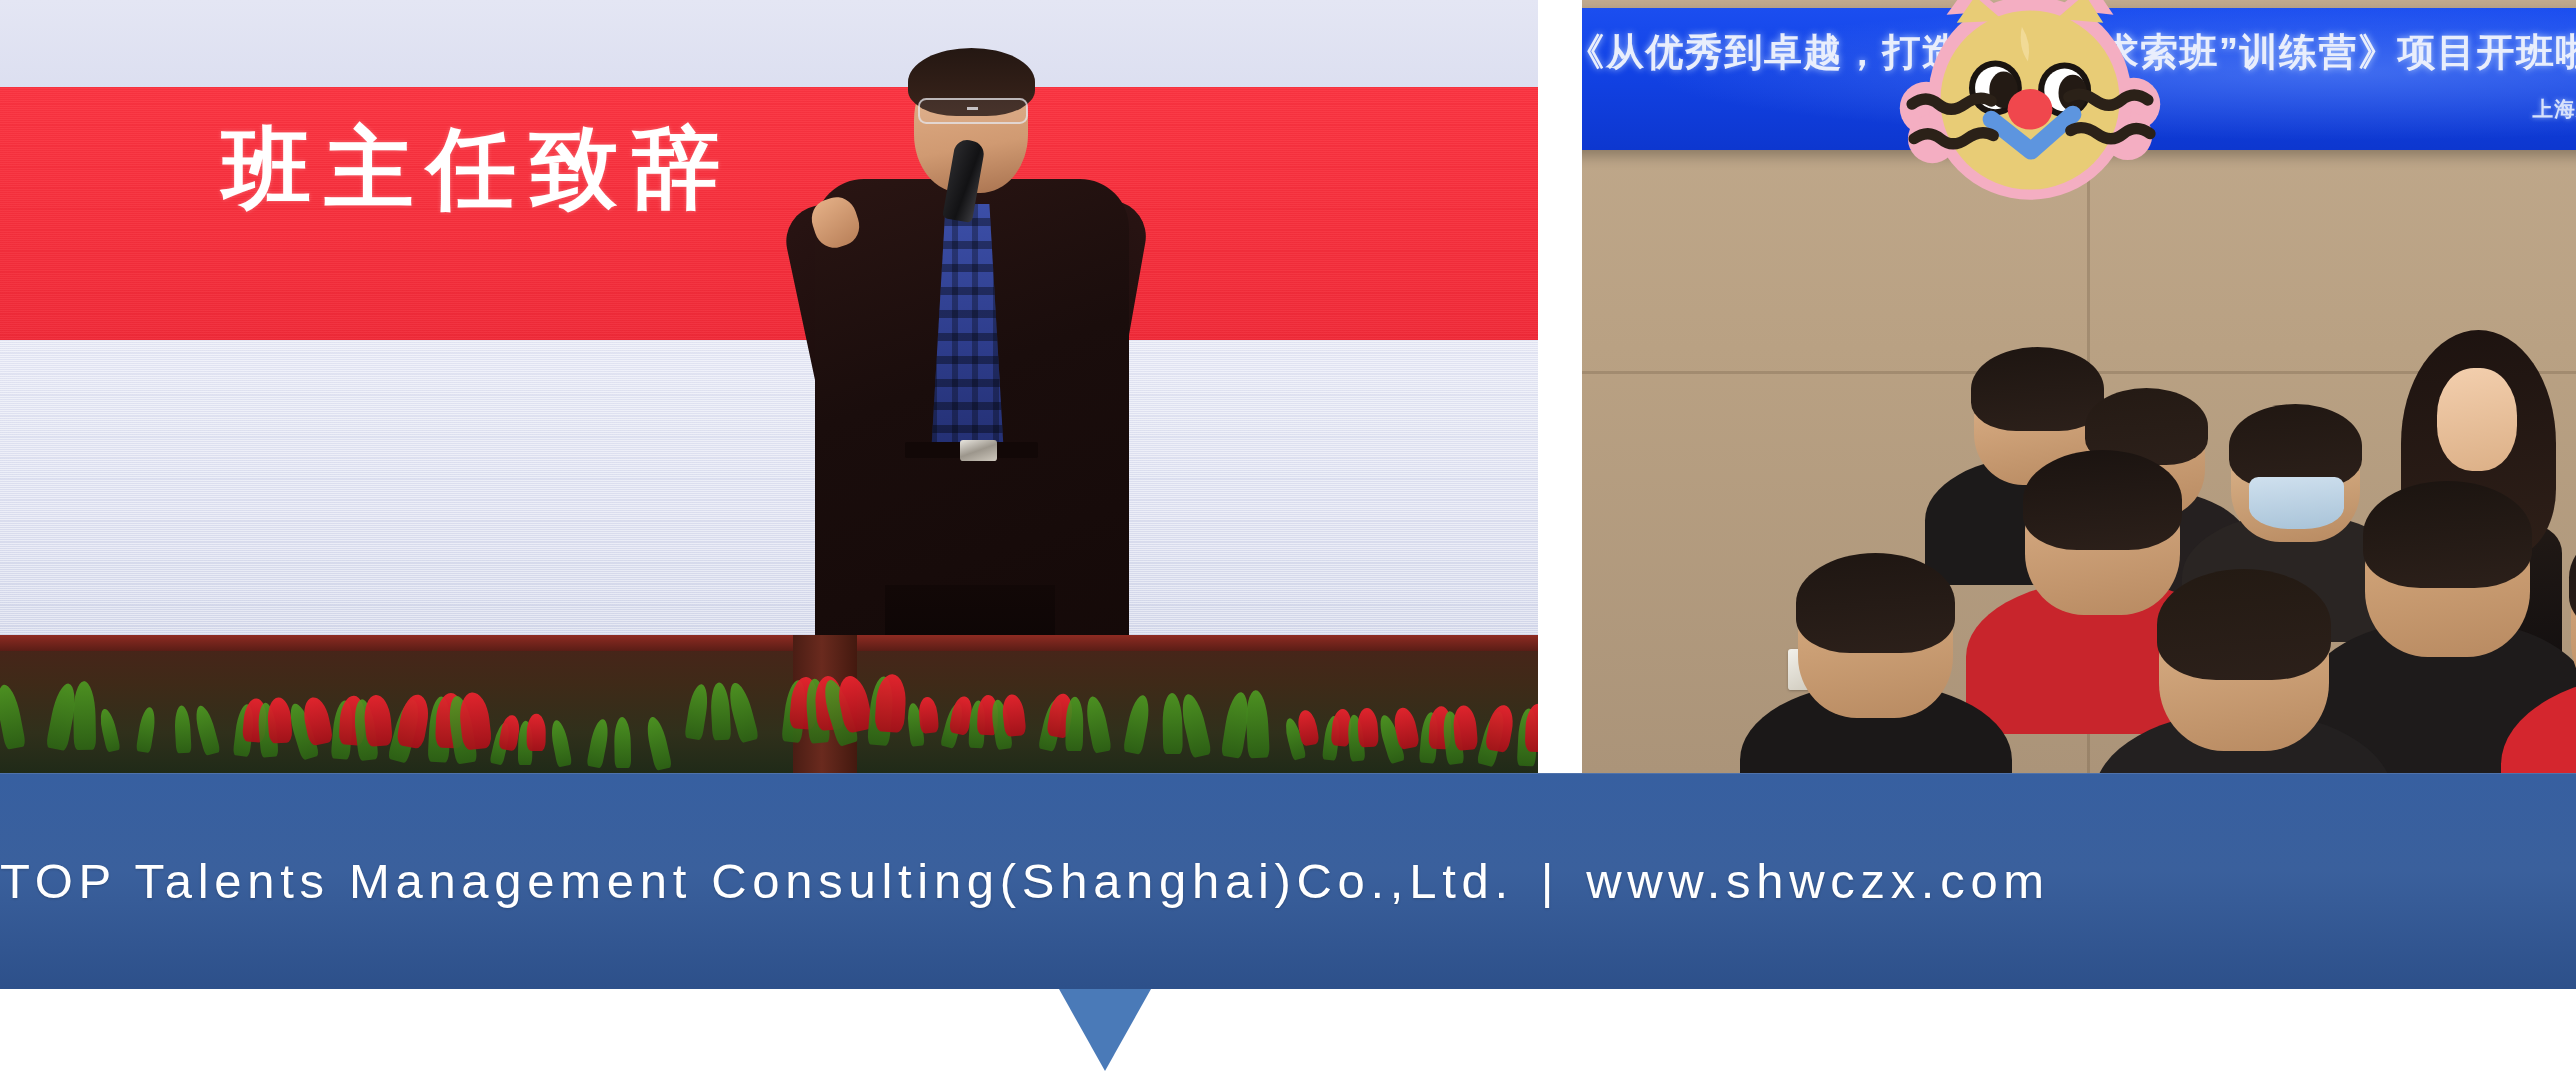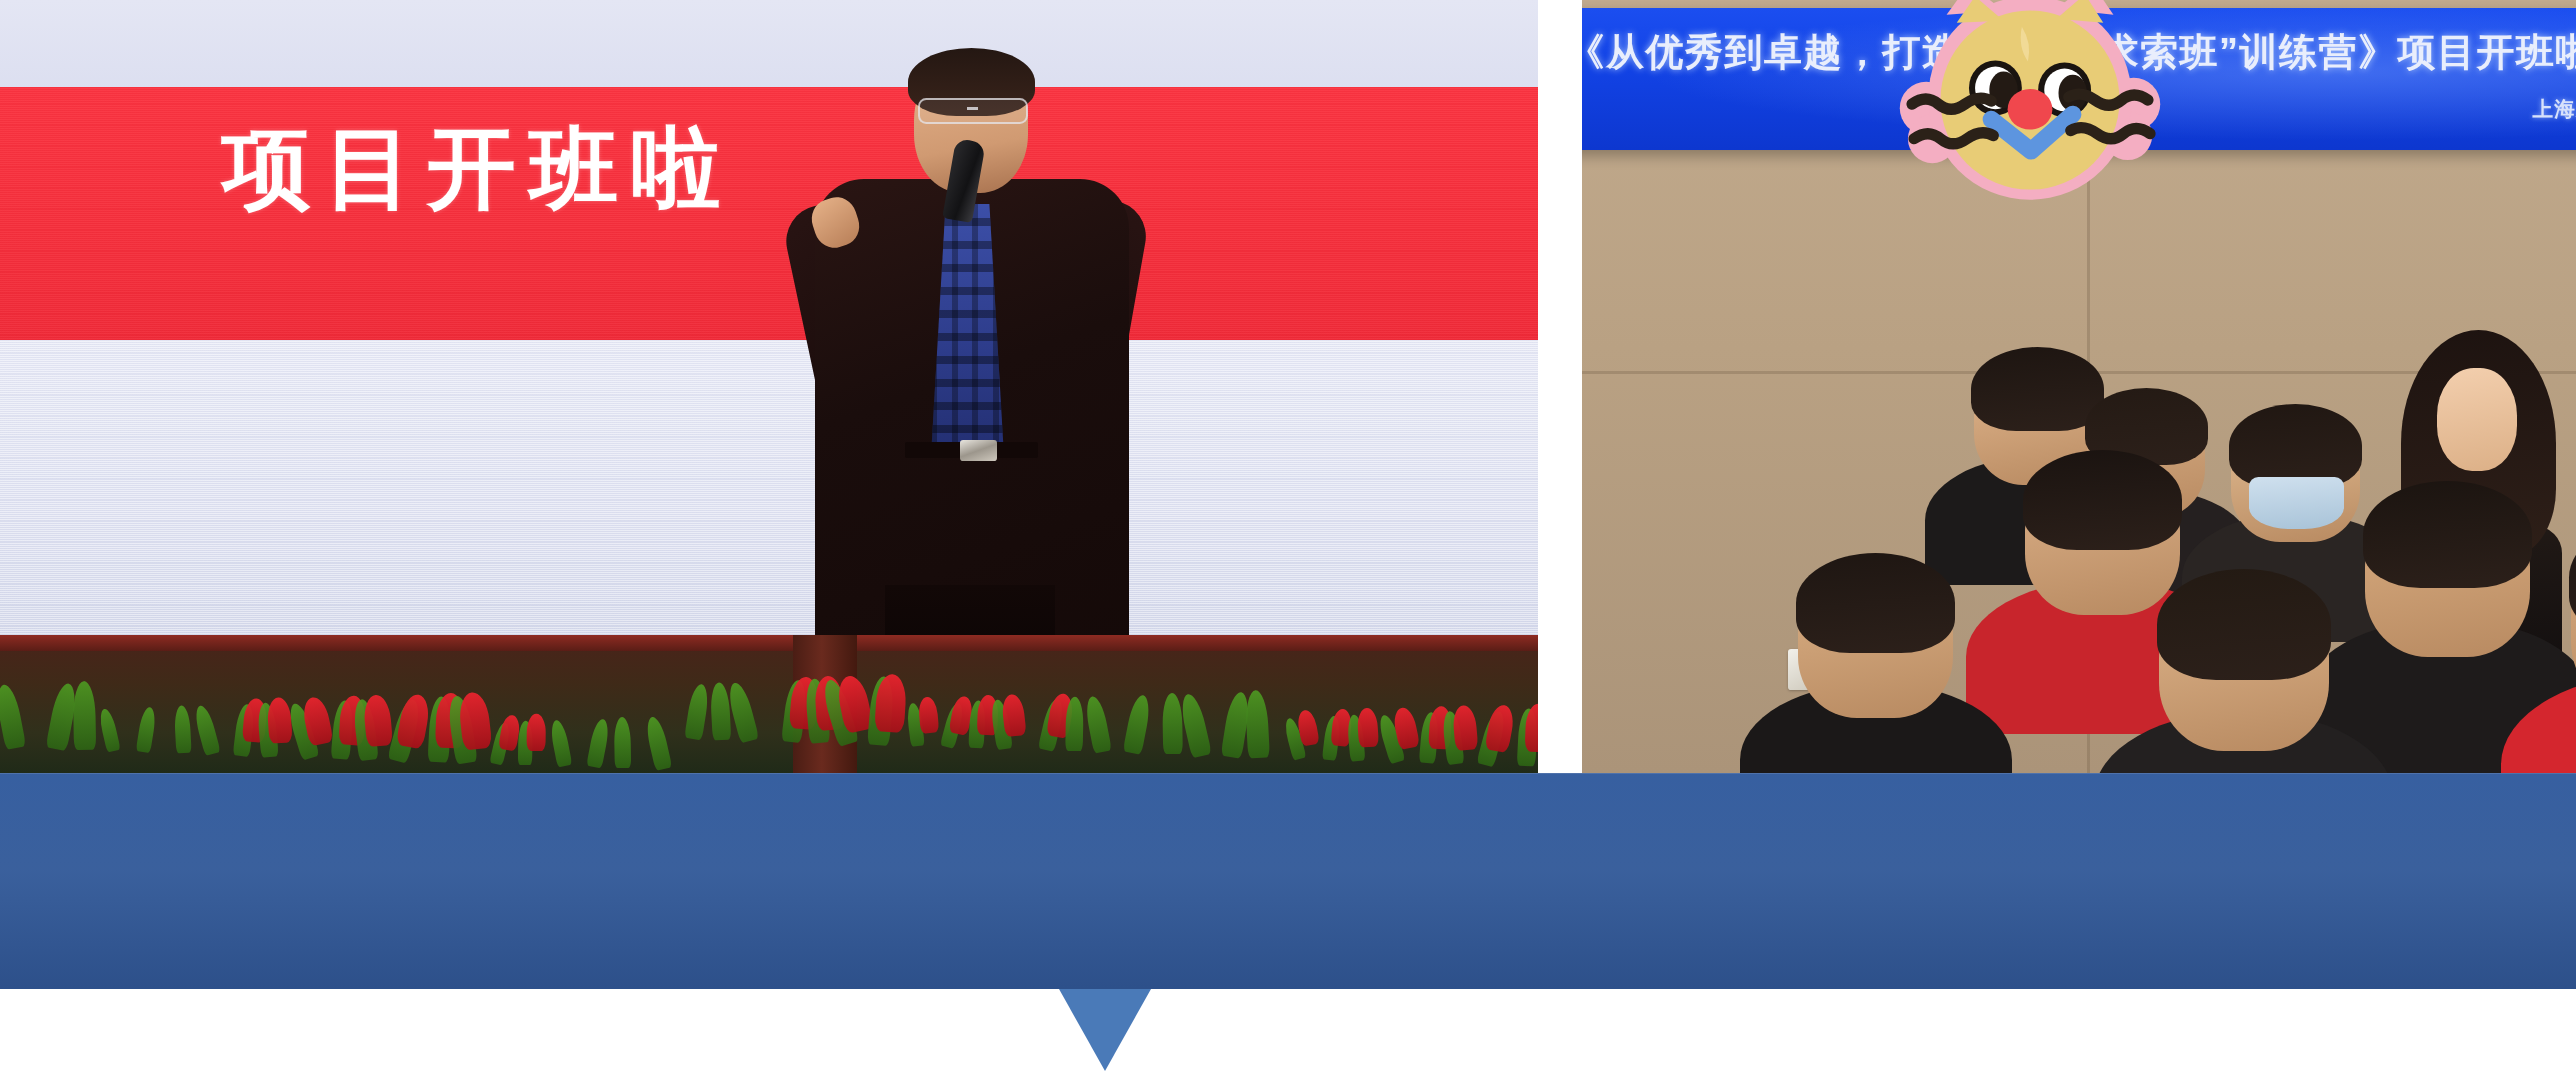--- a/index.html
+++ b/index.html
@@ -141,21 +141,21 @@
 
 <div class="stage">
 
   <div class="photos">
 
     <div class="photo-left">
       <div class="pl-screen-top"></div>
       <div class="pl-red"></div>
       <div class="pl-white"></div>
 
-      <div class="pl-title">项目开班啦</div>
+      <div class="pl-title">班主任致辞</div>
 
 
       <div class="speaker">
         <div class="sp-arm-l"></div>
         <div class="sp-arm-r"></div>
         <div class="sp-body"></div>
         <div class="sp-shirt"></div>
         <div class="sp-belt"></div>
         <div class="sp-buckle"></div>
         <div class="sp-legs"></div>
@@ -333,19 +333,22 @@
           <div class="shoulder" style="left:512px;top:711px;width:299px;height:170px;background:#232020;"></div>
           <div class="head" style="left:577px;top:572px;width:170px;height:179px;background:linear-gradient(170deg,#e3ba90 0%,#b88a61 100%);"></div>
           <div class="head" style="left:575px;top:569px;width:174px;height:111px;background:linear-gradient(175deg,#231a13 0%,#2c201a 100%);border-radius:50% 50% 34% 34%;"></div>
         </div>
     </div>
   </div>
 
   <div class="brand-bar">
     <div class="brand-inner">
 
+      <div class="brand-text">
+        <span>TOP Talents Management Consulting(Shanghai)Co.,Ltd.</span><span class="brand-sep">|</span><span>www.shwczx.com</span>
+      </div>
     </div>
   </div>
 
   <div class="bottom-white"></div>
   <div class="pointer"></div>
 </div>
 
 
 </body></html>

